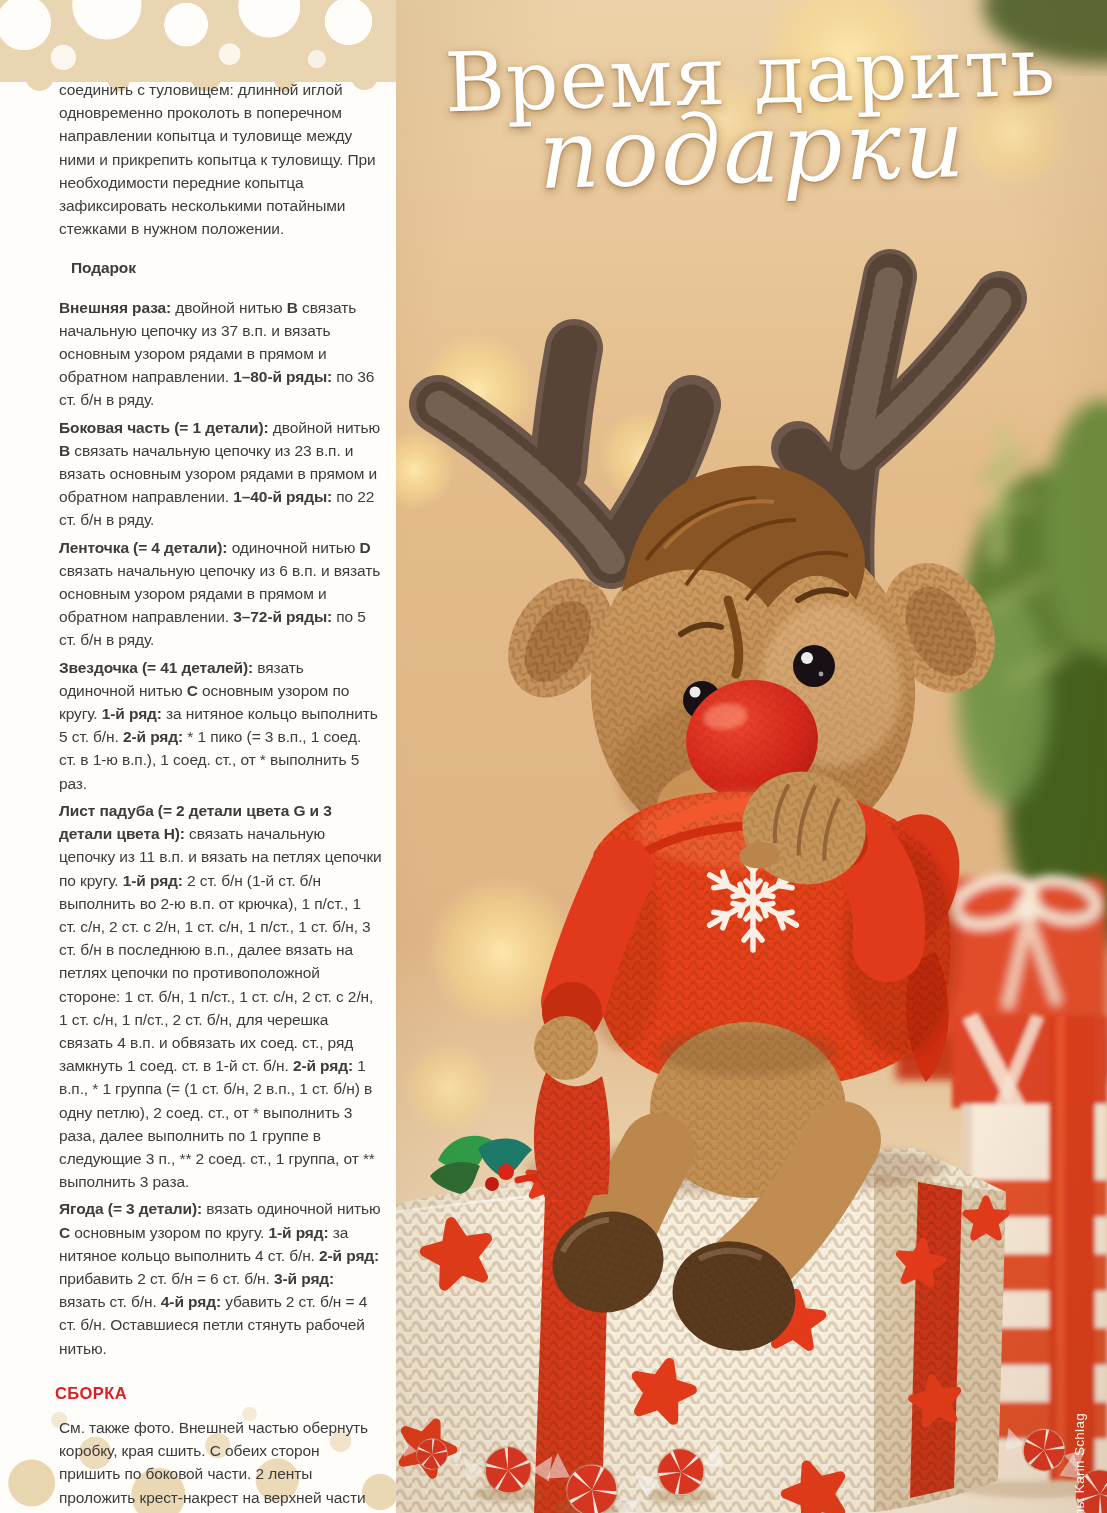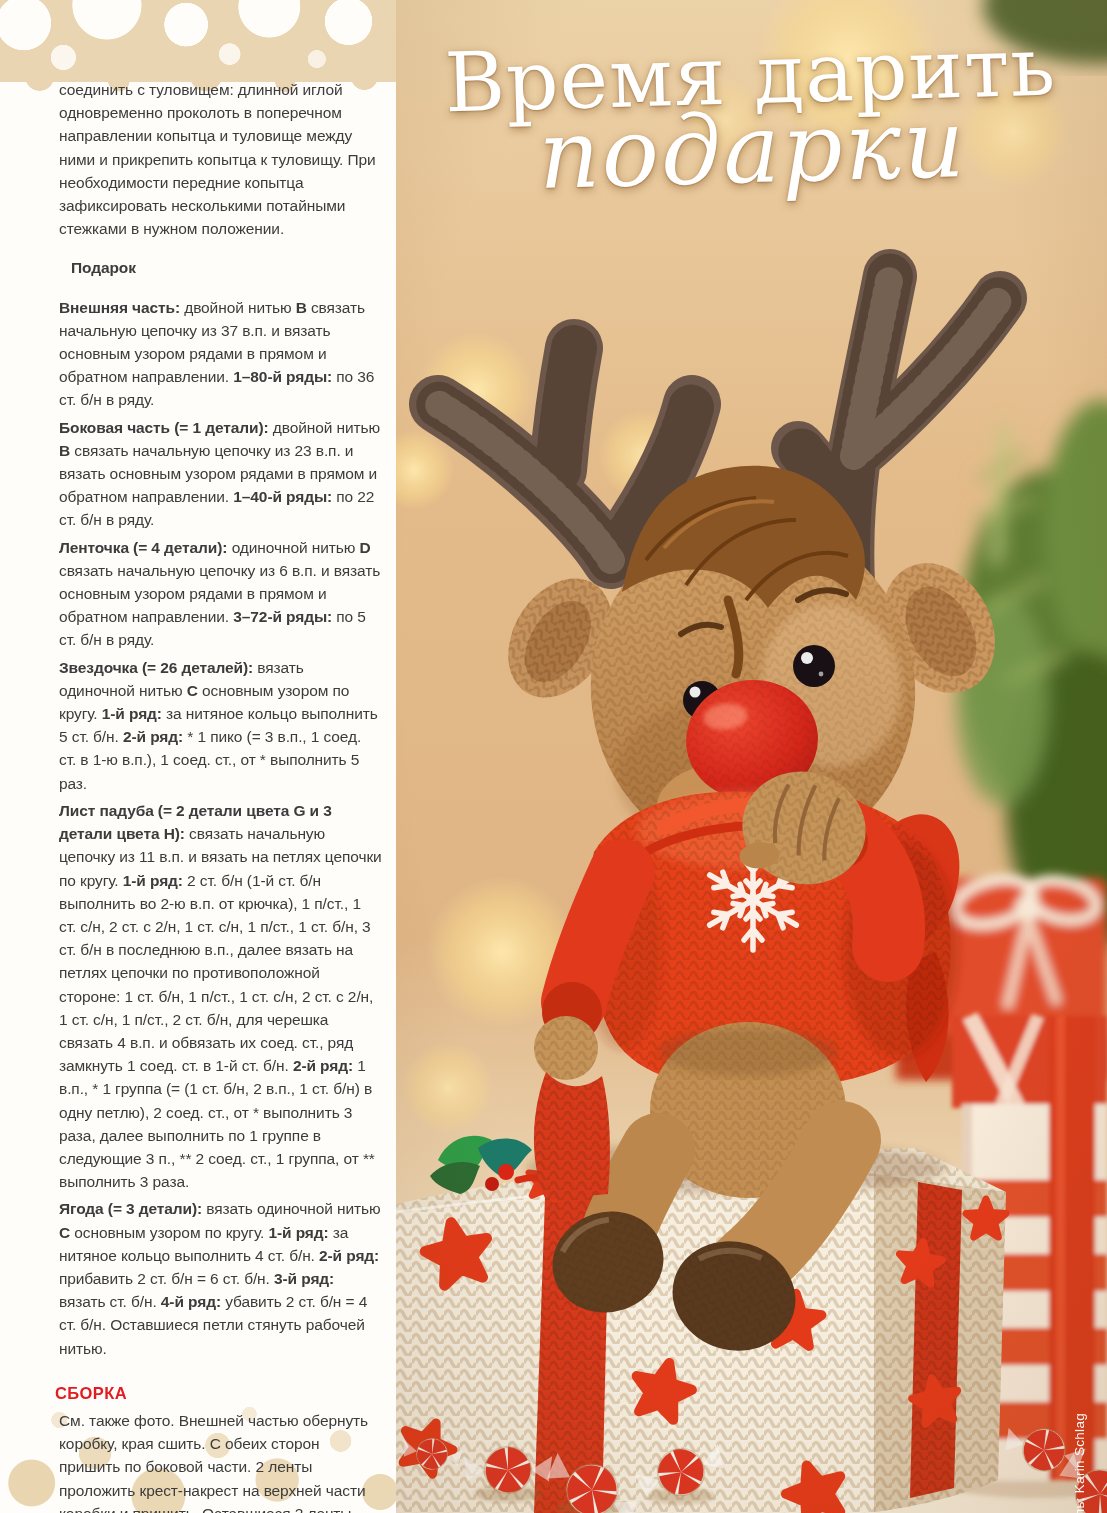--- a/index.html
+++ b/index.html
@@ -36,21 +36,21 @@
       radial-gradient(circle 12px at 86% 52%, rgba(232,211,172,.6) 88%, transparent 92%),
       radial-gradient(circle 20px at 96% 86%, rgba(232,211,172,.9) 88%, transparent 92%),
       radial-gradient(circle 9px  at 15% 38%, rgba(232,211,172,.5) 88%, transparent 92%),
       radial-gradient(circle 8px  at 63% 34%, rgba(232,211,172,.45) 88%, transparent 92%);}
   .col-inner{position:relative;z-index:2;padding:74px 10px 0 55px;width:331px;
     color:var(--body-text);font-size:15.5px;line-height:23.2px;letter-spacing:-0.1px;}
   .col-inner .b{font-weight:bold;}
   .blk-p{margin:4px;}
   .blk-subhead{margin:16px;font-weight:bold;}
   .blk-section{color:var(--accent);font-weight:bold;font-size:16.5px;letter-spacing:.4px;
-    margin:22px 0 4px 0;}
+    margin:22px 0 11px 0;}
   
   .photo{position:absolute;left:396px;top:0;width:711px;height:1513px;overflow:hidden;background:#e2bb8c;}
   .photo svg{position:absolute;inset:0;display:block;}
   .title{position:absolute;top:34px;left:0;width:100%;text-align:center;color:#fff;
     transform:rotate(-1.6deg);z-index:5;pointer-events:none;}
   .t1{font-family:"DejaVu Serif",serif;font-size:82px;line-height:1.0;letter-spacing:1px;
     text-shadow:0 3px 9px rgba(120,70,20,.5),0 1px 2px rgba(120,70,20,.45);}
   .t2{font-family:"DejaVu Serif",serif;font-style:italic;font-size:95px;line-height:1.0;
     margin-top:-14px;letter-spacing:2px;
     text-shadow:0 3px 9px rgba(120,70,20,.5),0 1px 2px rgba(120,70,20,.45);}
@@ -61,24 +61,24 @@
 </head>
 <body>
 
 <div class="page">
 
   <aside class="text-col">
     <div class="top-texture"></div>
     <div class="col-inner">
         <div class="blk-p"><span>соединить с туловищем: длинной иглой одновременно проколоть в поперечном направлении копытца и туловище между ними и прикрепить копытца к туловищу. При необходимости передние копытца зафиксировать несколькими потайными стежками в нужном положении.</span></div>
         <div class="blk-subhead"><span class="b">Подарок</span></div>
-        <div class="blk-p"><span class="b">Внешняя часть:</span><span> двойной нитью </span><span class="b">B</span><span> связать начальную цепочку из 37 в.п. и вязать основным узором рядами в прямом и обратном направлении. </span><span class="b">1–80-й ряды:</span><span> по 36 ст. б/н в ряду.</span></div>
+        <div class="blk-p"><span class="b">Внешняя раза:</span><span> двойной нитью </span><span class="b">B</span><span> связать начальную цепочку из 37 в.п. и вязать основным узором рядами в прямом и обратном направлении. </span><span class="b">1–80-й ряды:</span><span> по 36 ст. б/н в ряду.</span></div>
         <div class="blk-p"><span class="b">Боковая часть (= 1 детали):</span><span> двойной нитью </span><span class="b">B</span><span> связать начальную цепочку из 23 в.п. и вязать основным узором рядами в прямом и обратном направлении. </span><span class="b">1–40-й ряды:</span><span> по 22 ст. б/н в ряду.</span></div>
         <div class="blk-p"><span class="b">Ленточка (= 4 детали):</span><span> одиночной нитью </span><span class="b">D</span><span> связать начальную цепочку из 6 в.п. и вязать основным узором рядами в прямом и обратном направлении. </span><span class="b">3–72-й ряды:</span><span> по 5 ст. б/н в ряду.</span></div>
-        <div class="blk-p"><span class="b">Звездочка (= 26 деталей):</span><span> вязать одиночной нитью </span><span class="b">C</span><span> основным узором по кругу. </span><span class="b">1-й ряд:</span><span> за нитяное кольцо выполнить 5 ст. б/н. </span><span class="b">2-й ряд:</span><span> * 1 пико (= 3 в.п., 1 соед. ст. в 1-ю в.п.), 1 соед. ст., от * выполнить 5 раз.</span></div>
+        <div class="blk-p"><span class="b">Звездочка (= 41 деталей):</span><span> вязать одиночной нитью </span><span class="b">C</span><span> основным узором по кругу. </span><span class="b">1-й ряд:</span><span> за нитяное кольцо выполнить 5 ст. б/н. </span><span class="b">2-й ряд:</span><span> * 1 пико (= 3 в.п., 1 соед. ст. в 1-ю в.п.), 1 соед. ст., от * выполнить 5 раз.</span></div>
         <div class="blk-p"><span class="b">Лист падуба (= 2 детали цвета G и 3 детали цвета H):</span><span> связать начальную цепочку из 11 в.п. и вязать на петлях цепочки по кругу. </span><span class="b">1-й ряд:</span><span> 2 ст. б/н (1-й ст. б/н выполнить во 2-ю в.п. от крючка), 1 п/ст., 1 ст. с/н, 2 ст. с 2/н, 1 ст. с/н, 1 п/ст., 1 ст. б/н, 3 ст. б/н в последнюю в.п., далее вязать на петлях цепочки по противоположной стороне: 1 ст. б/н, 1 п/ст., 1 ст. с/н, 2 ст. с 2/н, 1 ст. с/н, 1 п/ст., 2 ст. б/н, для черешка связать 4 в.п. и обвязать их соед. ст., ряд замкнуть 1 соед. ст. в 1-й ст. б/н. </span><span class="b">2-й ряд:</span><span> 1 в.п., * 1 группа (= (1 ст. б/н, 2 в.п., 1 ст. б/н) в одну петлю), 2 соед. ст., от * выполнить 3 раза, далее выполнить по 1 группе в следующие 3 п., ** 2 соед. ст., 1 группа, от ** выполнить 3 раза.</span></div>
         <div class="blk-p"><span class="b">Ягода (= 3 детали):</span><span> вязать одиночной нитью </span><span class="b">C</span><span> основным узором по кругу. </span><span class="b">1-й ряд:</span><span> за нитяное кольцо выполнить 4 ст. б/н. </span><span class="b">2-й ряд:</span><span> прибавить 2 ст. б/н = 6 ст. б/н. </span><span class="b">3-й ряд:</span><span> вязать ст. б/н. </span><span class="b">4-й ряд:</span><span> убавить 2 ст. б/н = 4 ст. б/н. Оставшиеся петли стянуть рабочей нитью.</span></div>
         <div class="blk-section"><span class="b">СБОРКА</span></div>
         <div class="blk-p"><span>См. также фото. Внешней частью обернуть коробку, края сшить. С обеих сторон пришить по боковой части. 2 ленты проложить крест-накрест на верхней части коробки и пришить. Оставшиеся 2 ленты завязать бантом и пришить в месте перекрещивания лент на подарке. Подарок украсить звездочками, листьями и ягодами падуба.</span></div>
       </div>
     <div class="bottom-texture"></div>
   </aside>
 
   <section class="photo">
     <svg viewBox="0 0 711 1513" width="711" height="1513" xmlns="http://www.w3.org/2000/svg">

